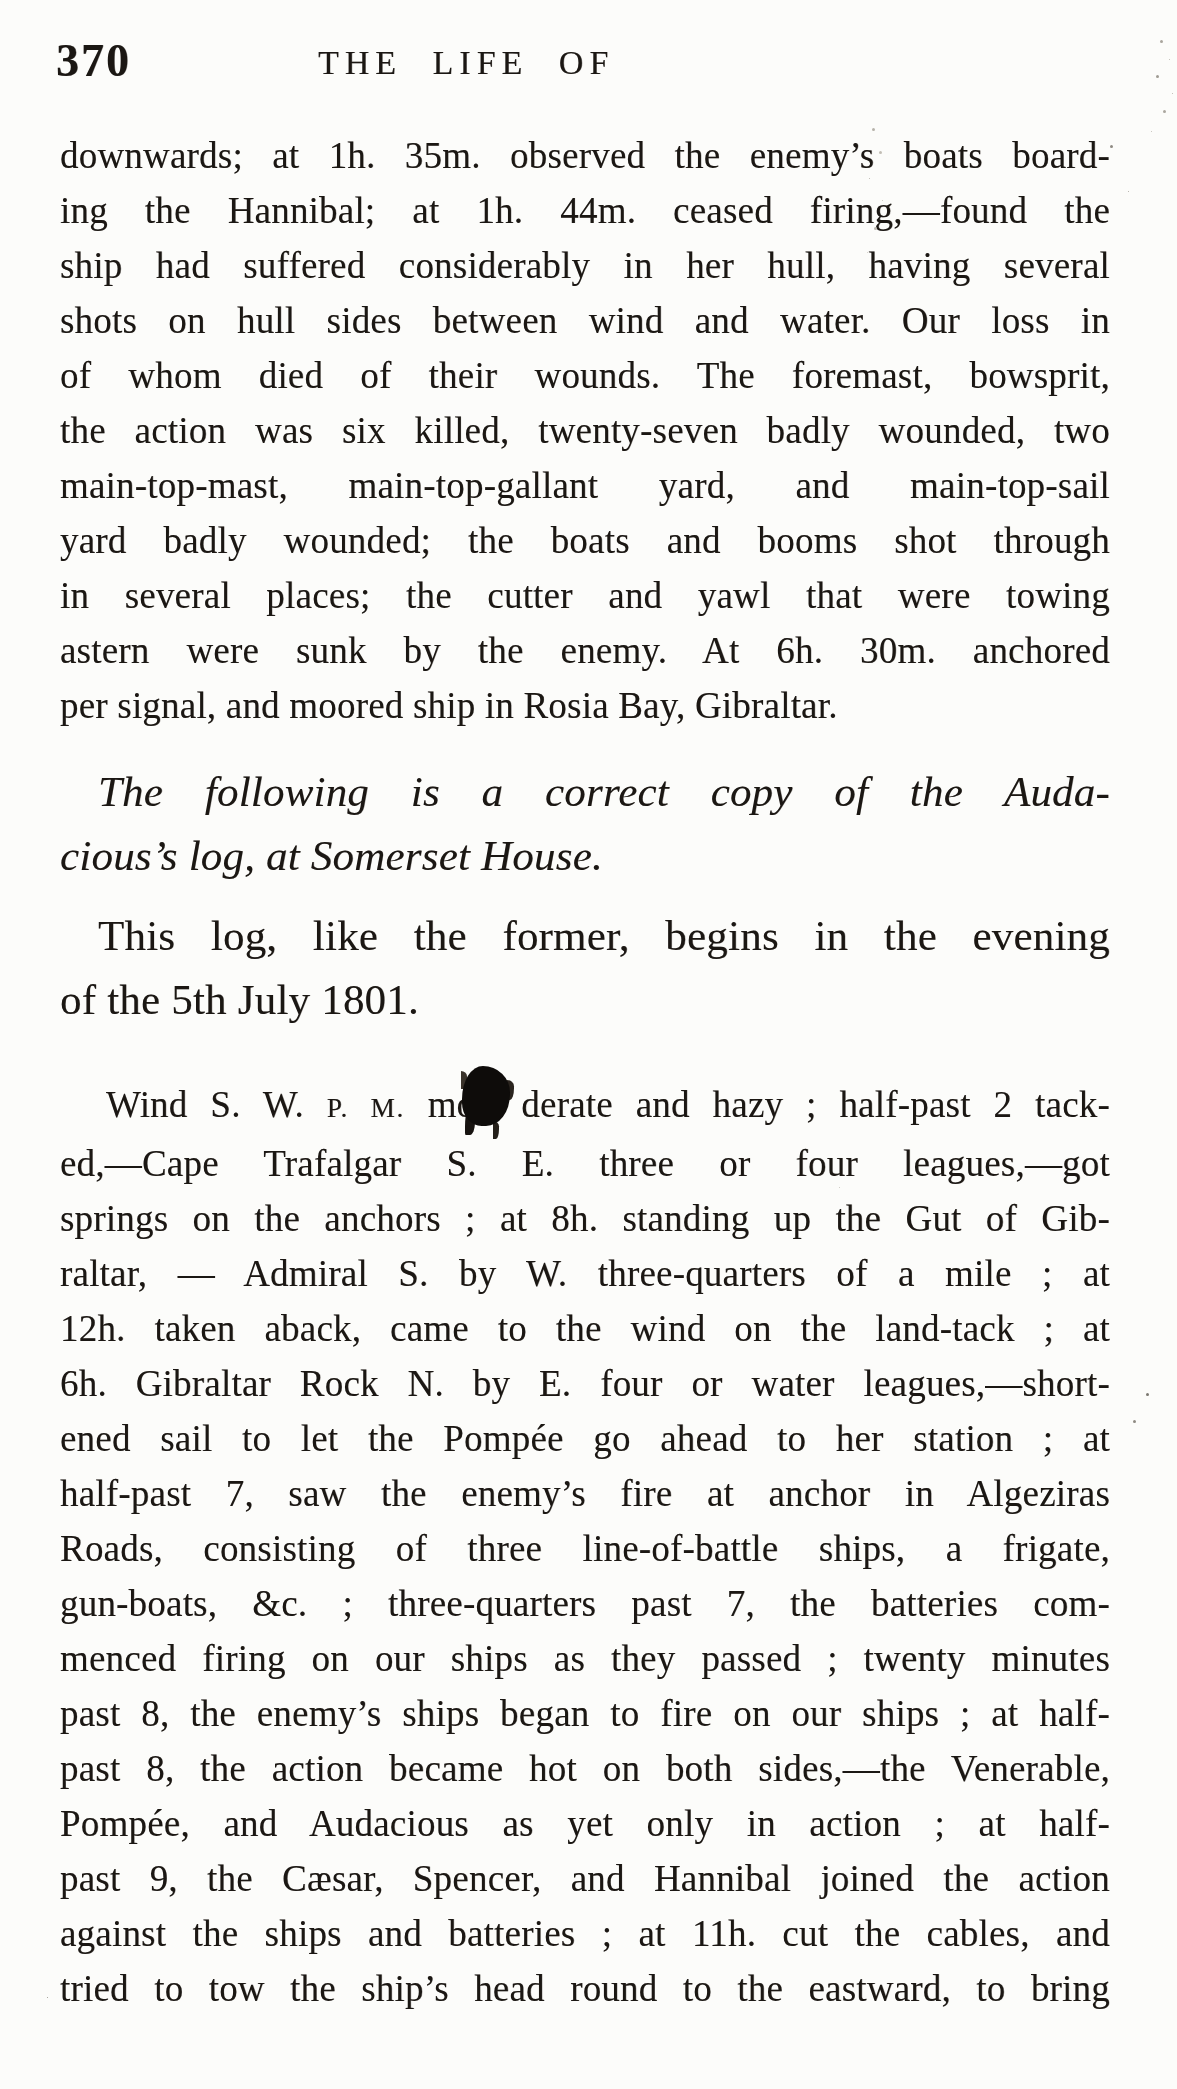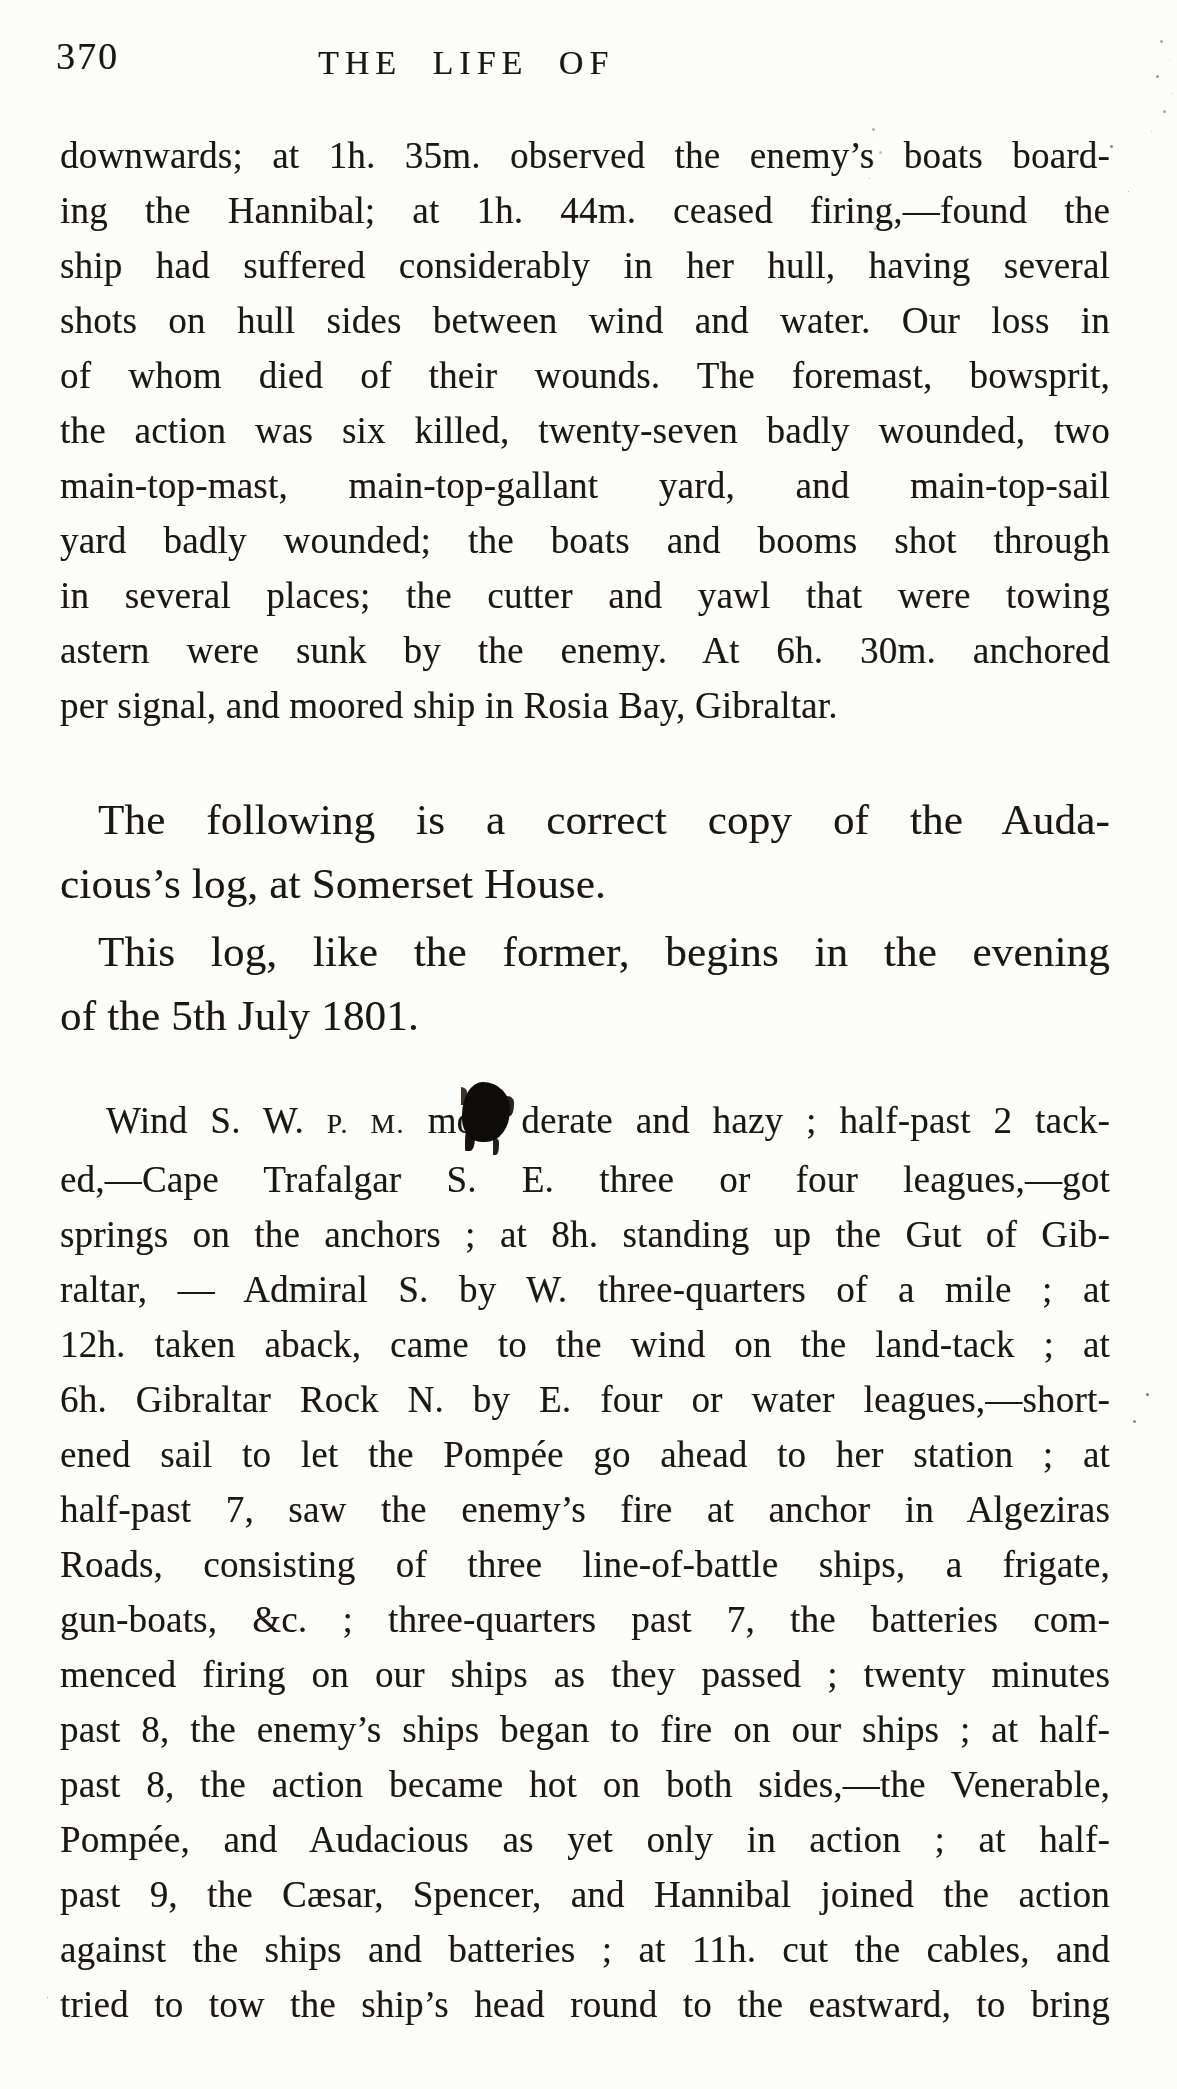--- a/index.html
+++ b/index.html
@@ -8,21 +8,21 @@
     width:1177px;height:2089px;
     margin:0 auto;
     background:var(--paper,#fcfcfa);
     overflow:hidden;
     font-family:"Liberation Serif","DejaVu Serif",serif;
     color:var(--ink,#1b1713);
   }
   
   .folio{
     position:absolute;left:56px;top:34px;
-    font-size:38px;font-weight:normal;letter-spacing:2px;
+    font-size:46px;font-weight:bold;letter-spacing:2px;
     text-shadow:0.4px 0.4px 0 rgba(25,20,15,0.45);
   }
   .running-head{
     position:absolute;left:318px;top:44px;
     font-size:34px;letter-spacing:6px;word-spacing:16px;
     text-shadow:0.4px 0.4px 0 rgba(25,20,15,0.4);
   }
   
   .text-block{
     position:absolute;left:60px;top:128px;width:1050px;
@@ -37,22 +37,22 @@
     white-space:normal;
   }
   .line.j{text-align-last:justify;}
   .line.nj{text-align-last:left;}
   .para-large .line{
     font-size:43px;
     line-height:64px;
   }
   .ind-small{text-indent:38px;}
   .ind-log{text-indent:46px;}
-  .para-2{margin-top:55px;}
-  .para-3{margin-top:4px;}
+  .para-2{margin-top:27px;font-style:italic;}
+  .para-3{margin-top:16px;}
   .para-4{margin-top:45px;}
   .sc{font-size:0.74em;letter-spacing:1.5px;}
   
   .blot{position:relative;display:inline-block;}
   .blot::after{
     content:"";
     position:absolute;
     left:-13px;top:-11px;
     width:48px;height:60px;
     background:#0e0c0a;

